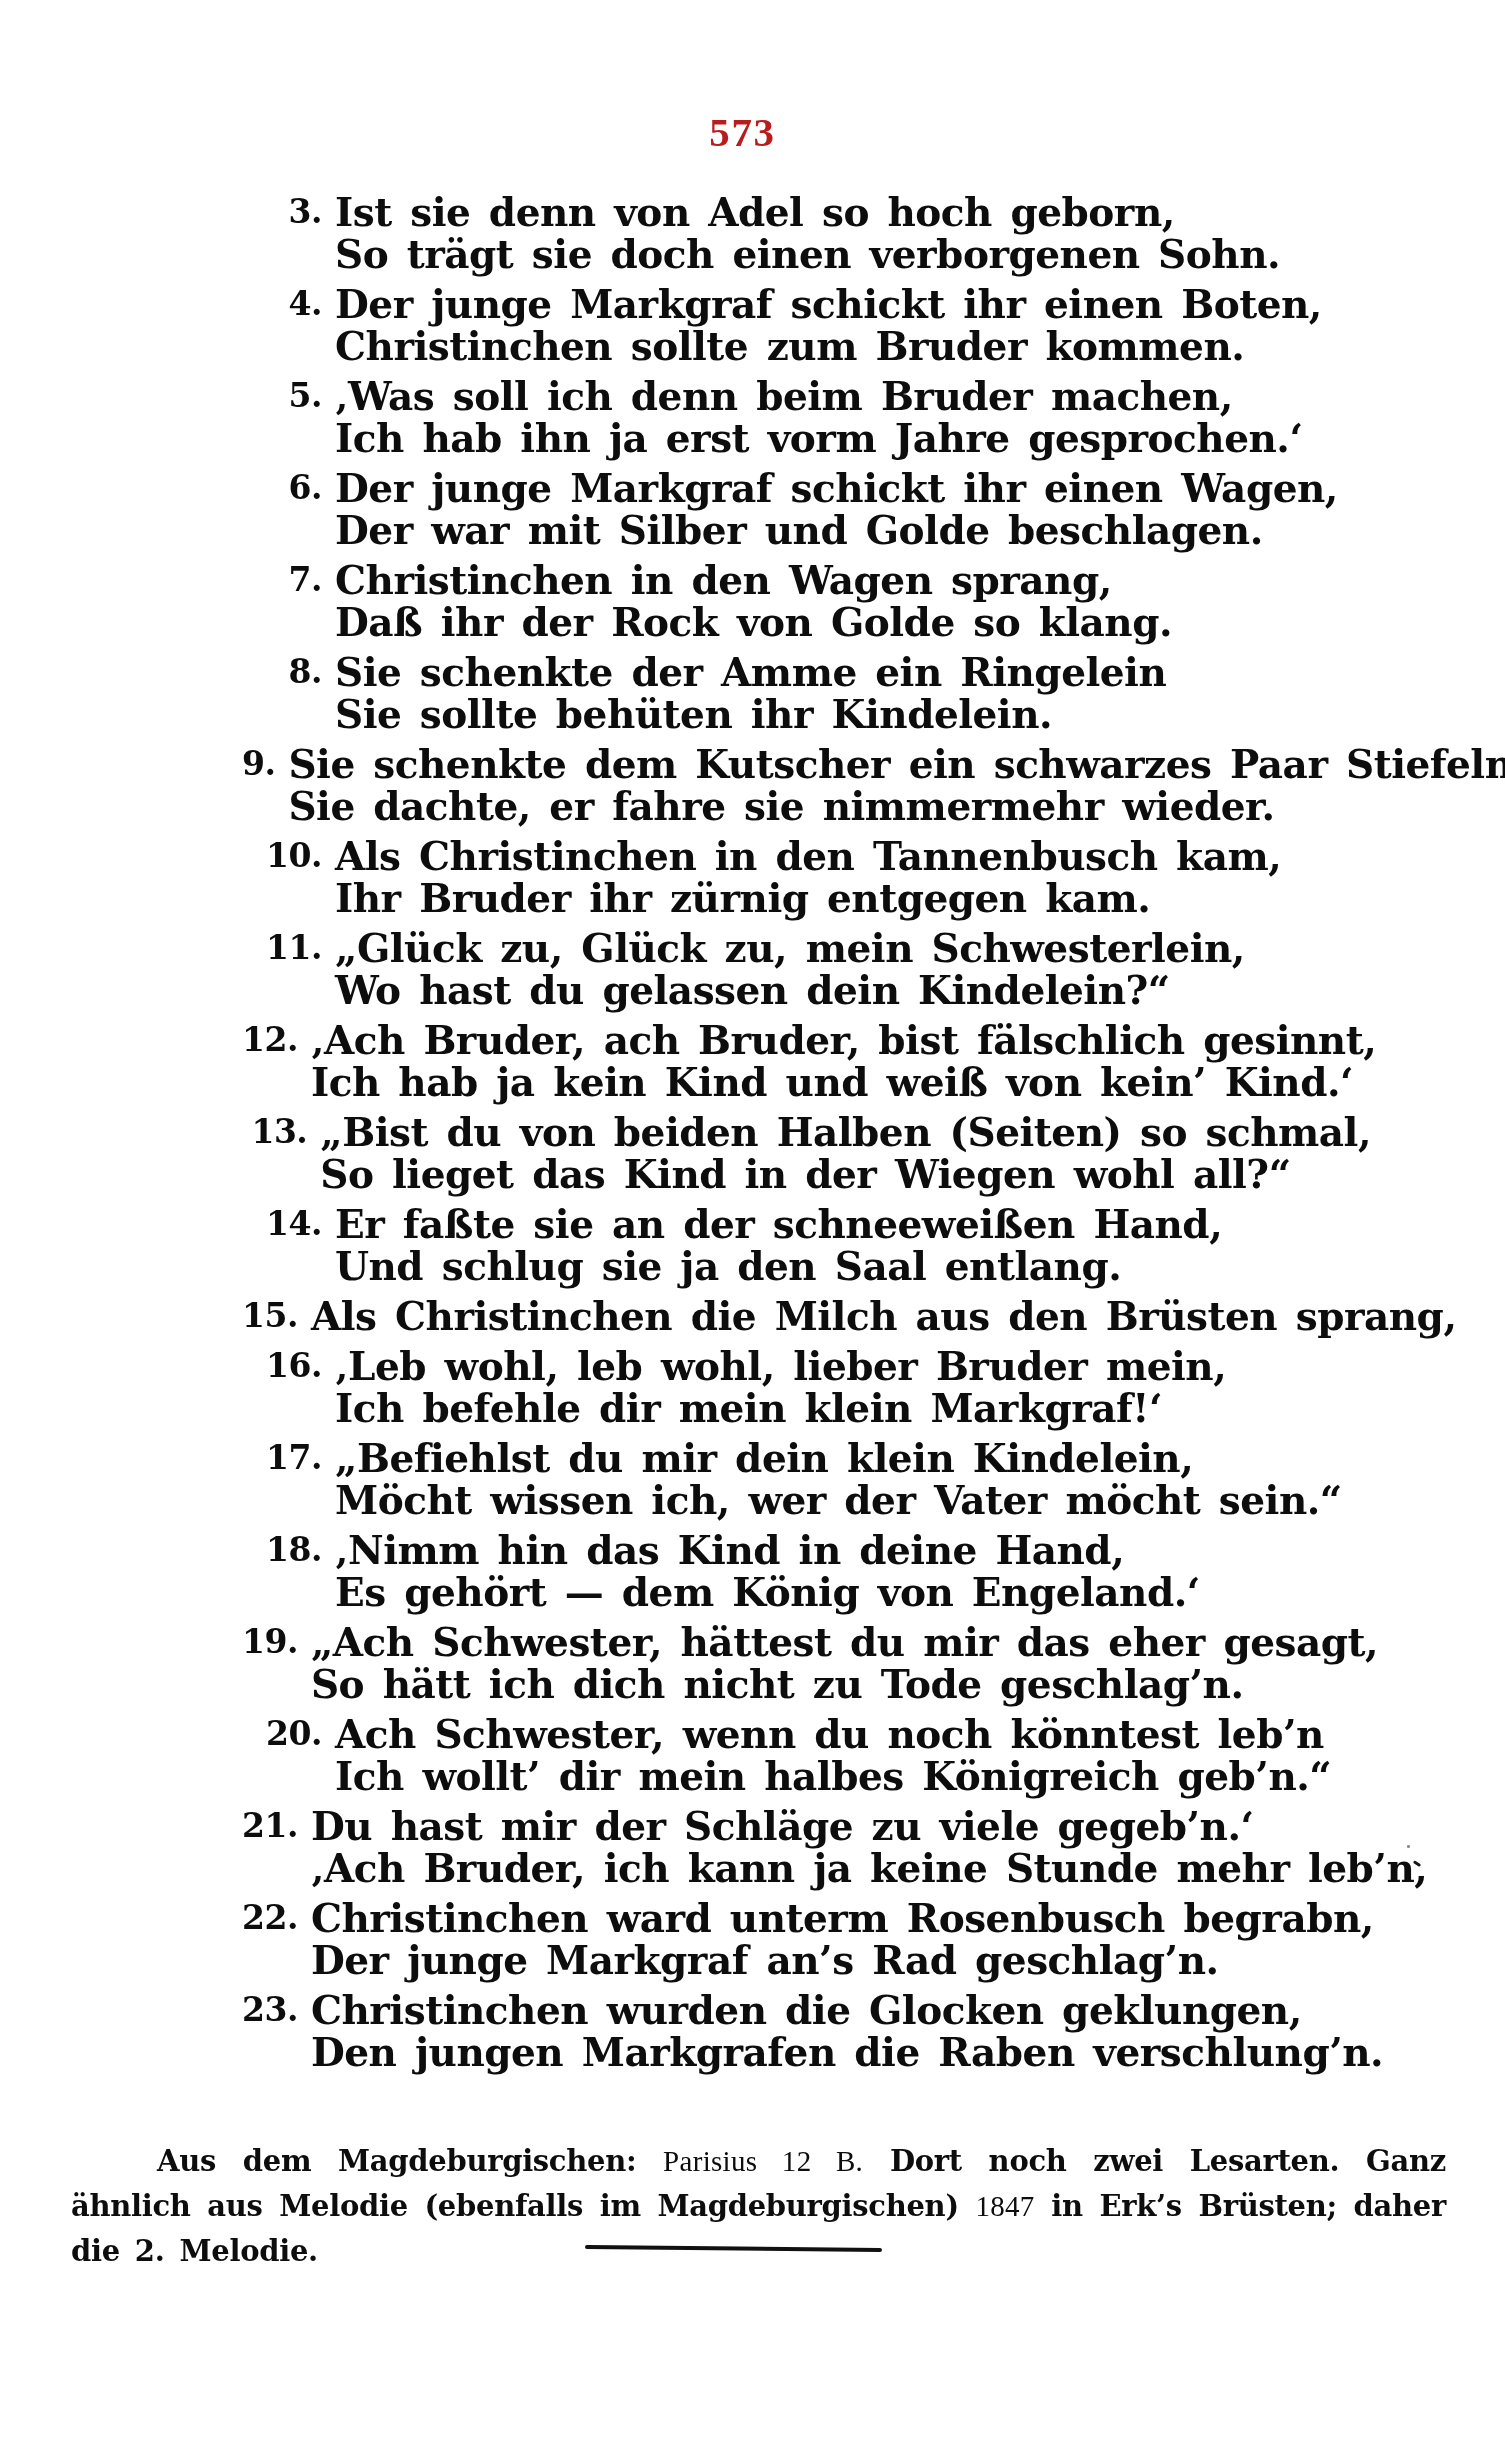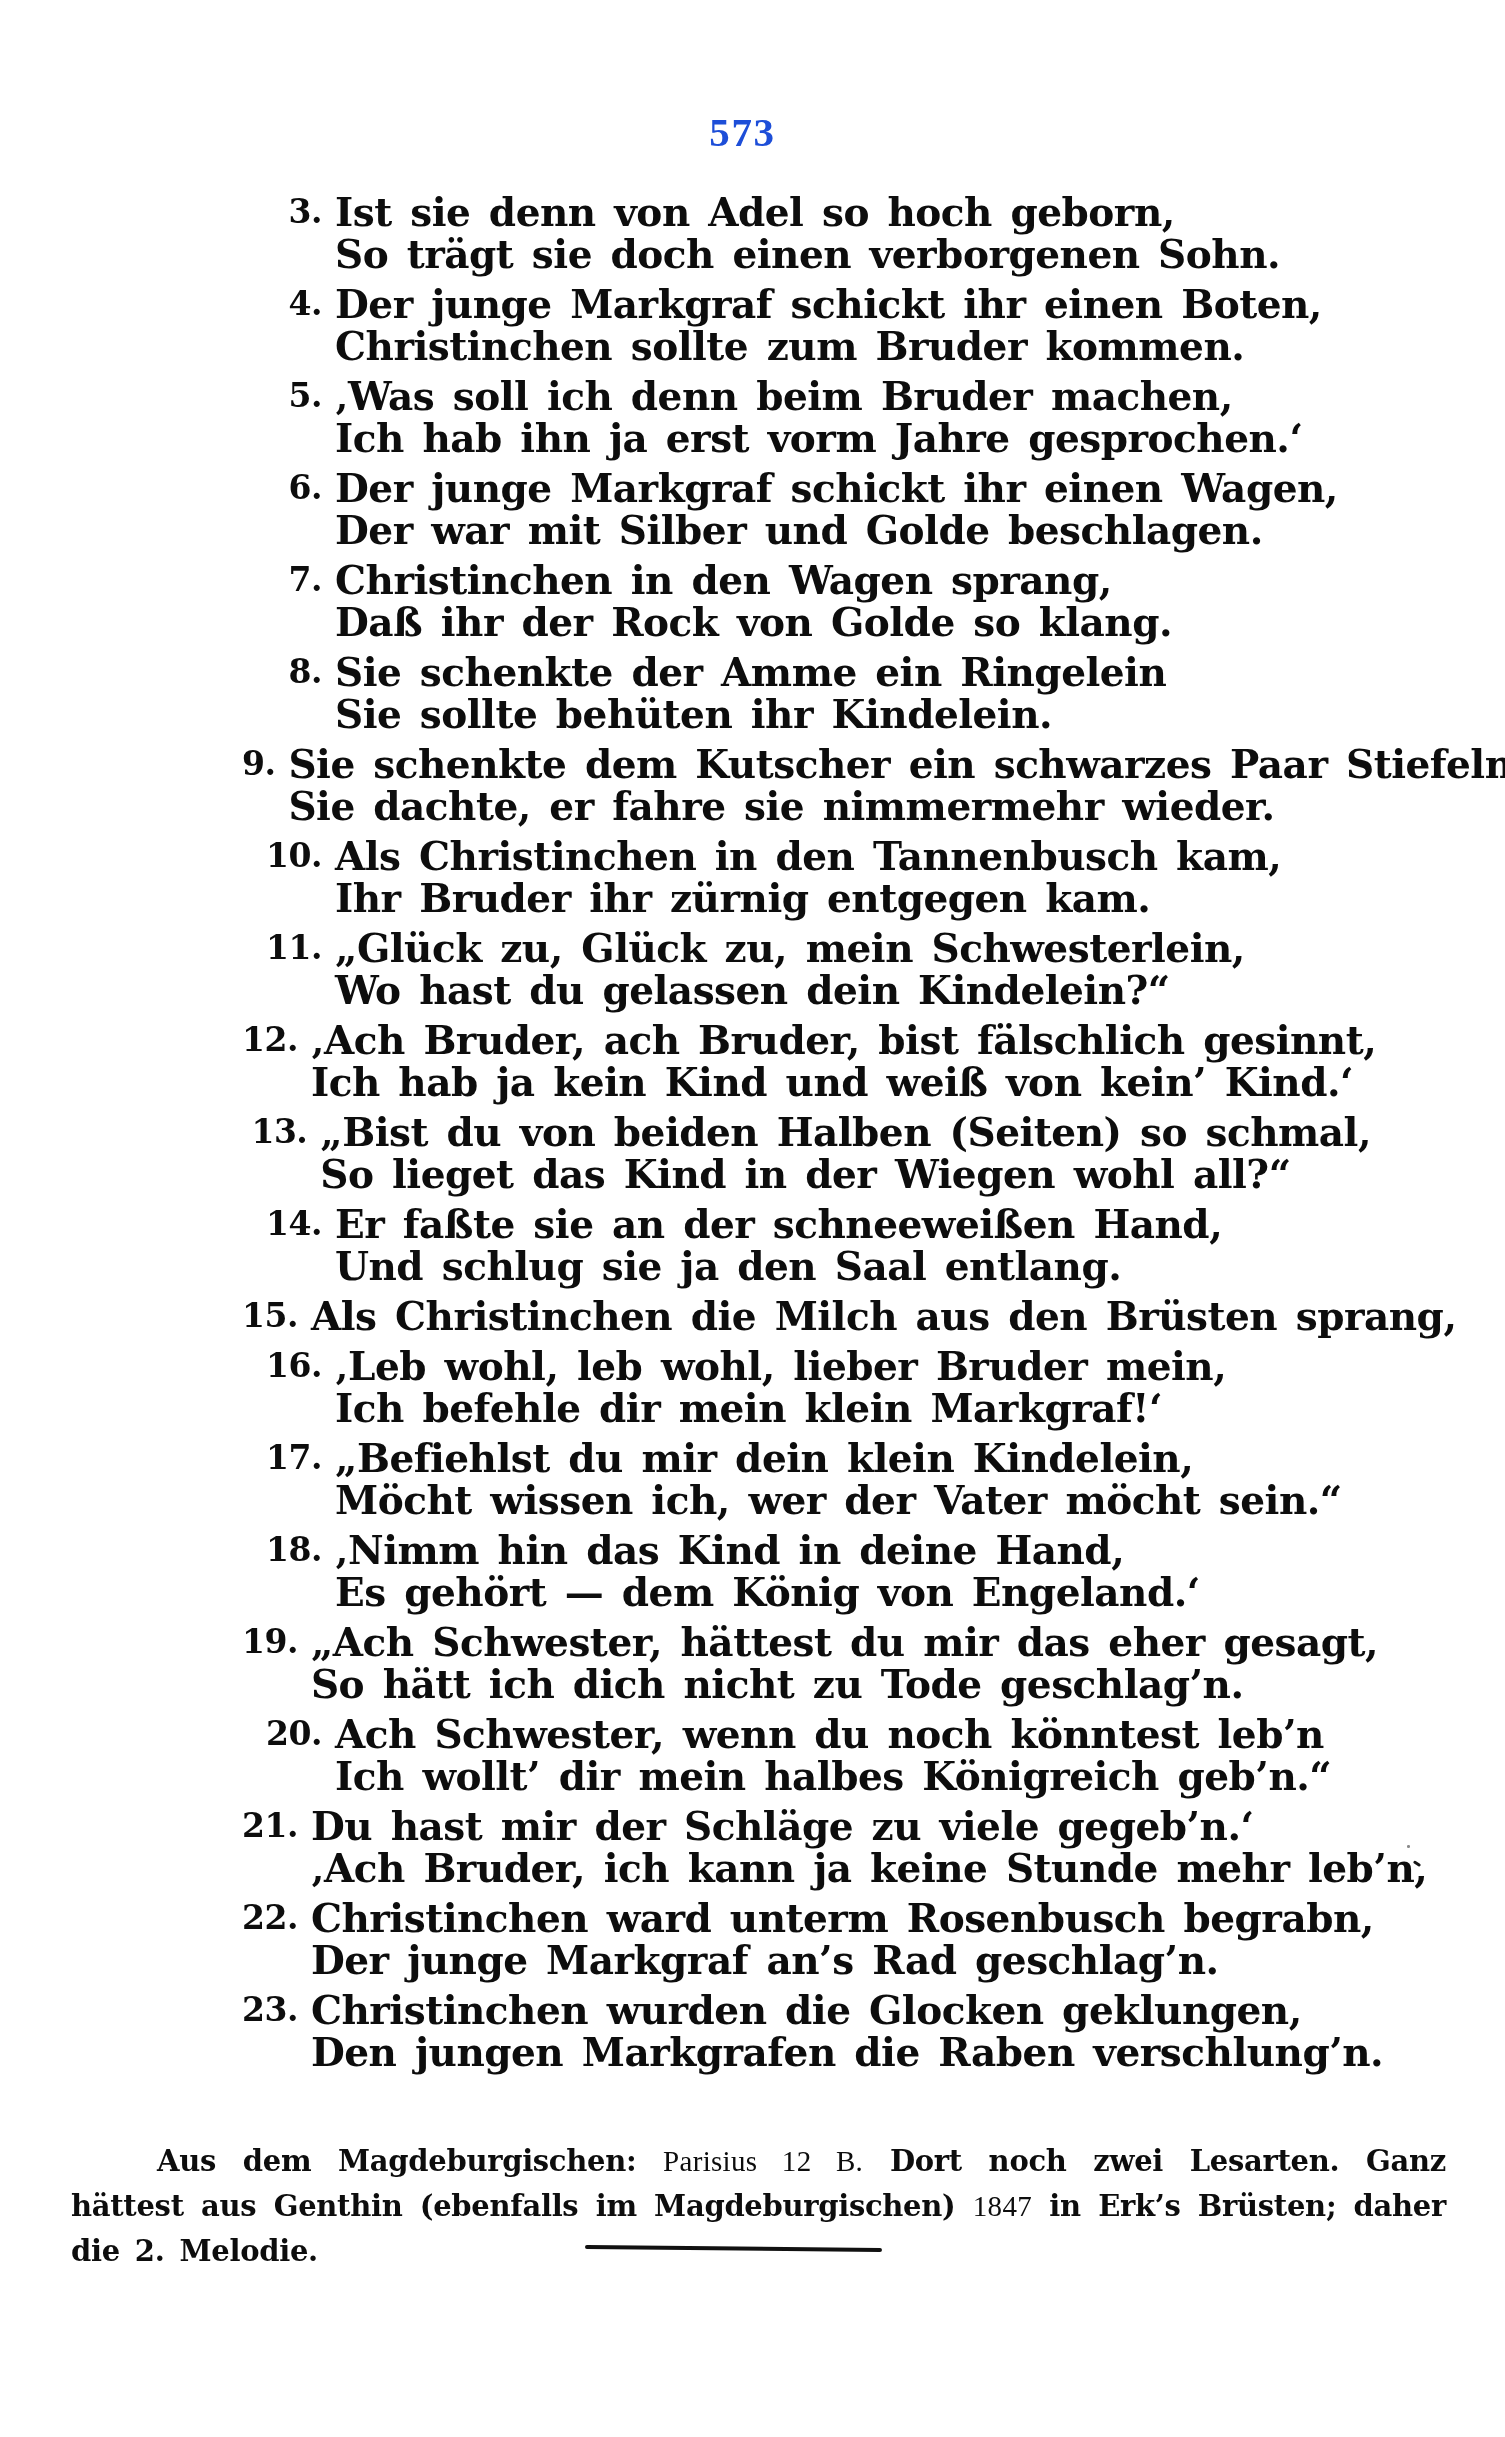--- a/index.html
+++ b/index.html
@@ -15,21 +15,21 @@
     color: #0d0d0d;
   }
   .pagenum {
     position: absolute;
     top: 108px; left: 705px; width: 75px;
     text-align: center;
     font-family: "Liberation Serif", serif;
     font-weight: 700;
     font-size: 41px;
     letter-spacing: 1.6px;
-    color: #1d4ed8;
+    color: #b91c1c;
   }
   .verses {
     position: absolute;
     left: 242px; top: 191px; width: 1129px;
   }
   .stanza {
     display: flex;
     margin-bottom: 8px;
     white-space: nowrap;
   }
@@ -268,21 +268,21 @@
       <div class="num">23.</div>
       <div class="lines">
         <div class="verse-line">Christinchen wurden die Glocken geklungen,</div>
         <div class="verse-line">Den jungen Markgrafen die Raben verschlung’n.</div>
       </div>
     </div>
   </main>
 
   <div class="footnote">
     <div class="fn-line fn-just fn-indent"><span>Aus dem Magdeburgischen: </span><span class="roman">Parisius 12 B.</span><span> Dort noch zwei Lesarten. Ganz</span></div>
-    <div class="fn-line fn-just"><span>hättest aus Genthin (ebenfalls im Magdeburgischen) </span><span class="roman">1847</span><span> in Erk’s Brüsten; daher</span></div>
+    <div class="fn-line fn-just"><span>ähnlich aus Melodie (ebenfalls im Magdeburgischen) </span><span class="roman">1847</span><span> in Erk’s Brüsten; daher</span></div>
     <div class="fn-line">die 2. Melodie.</div>
   </div>
 
   <div class="divider"></div>
 
   <div class="speck-a"></div>
   <div class="speck-b"></div>
 
 </div>
 

